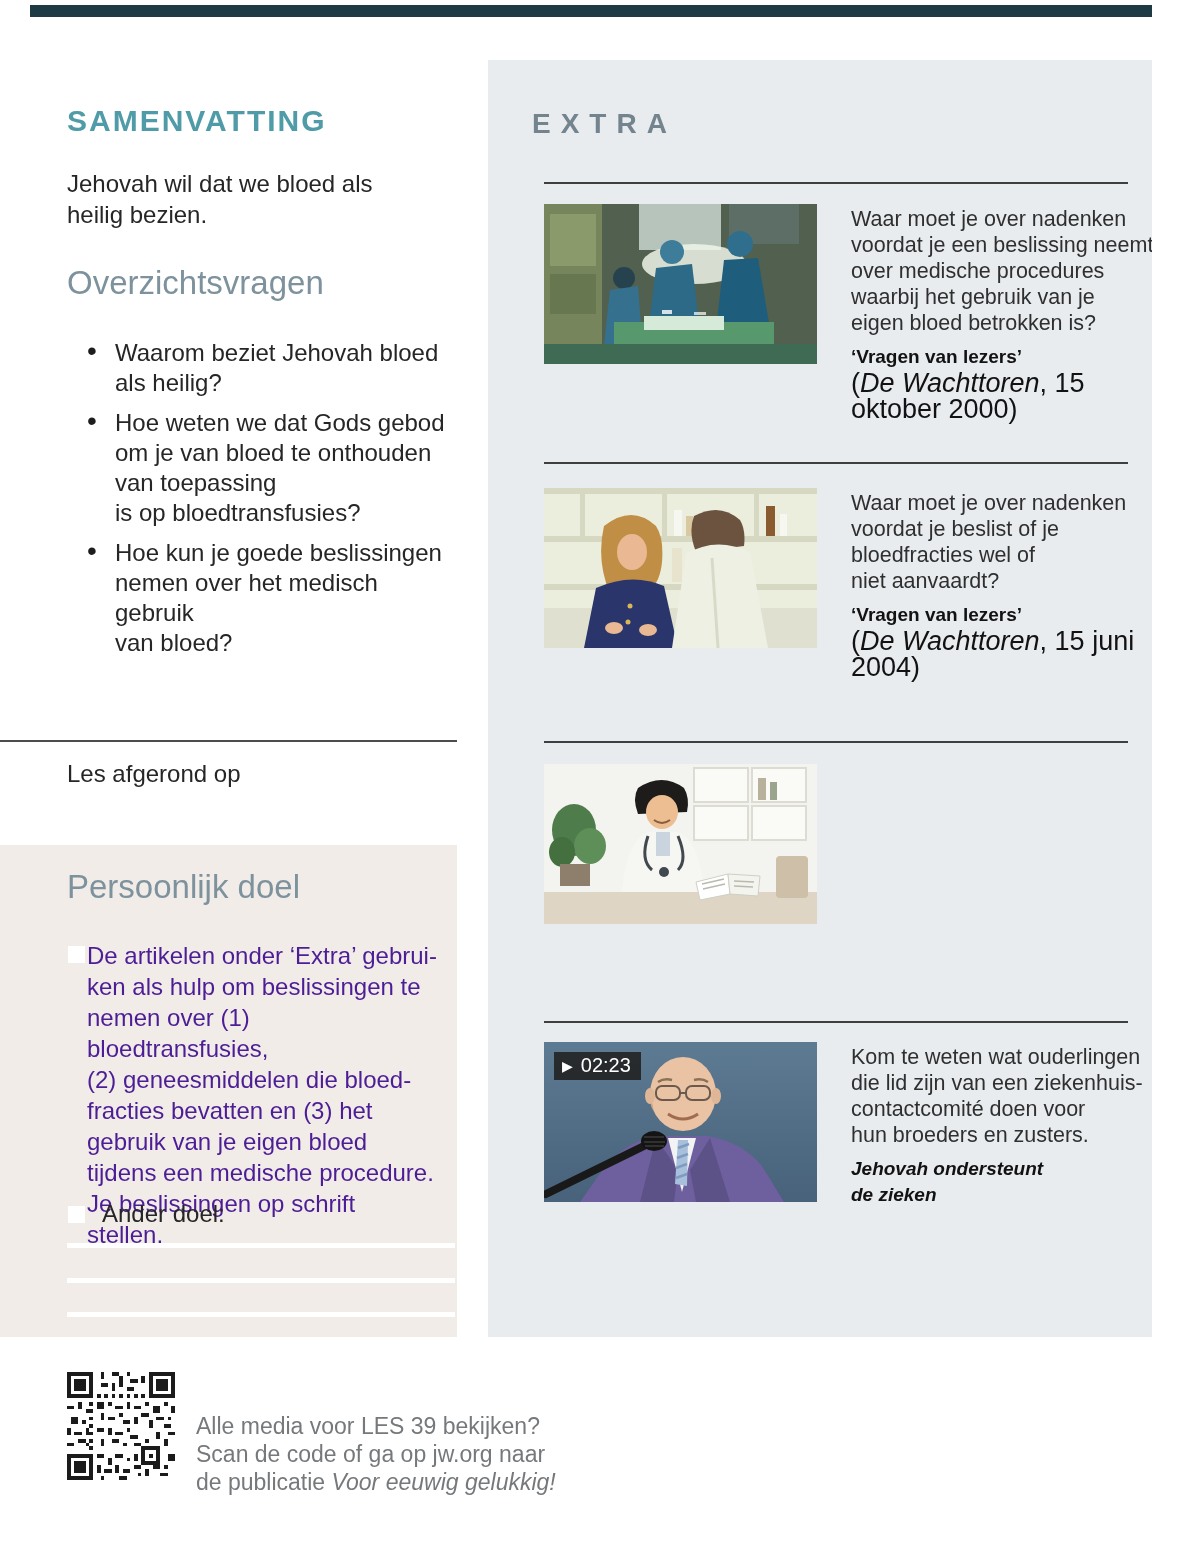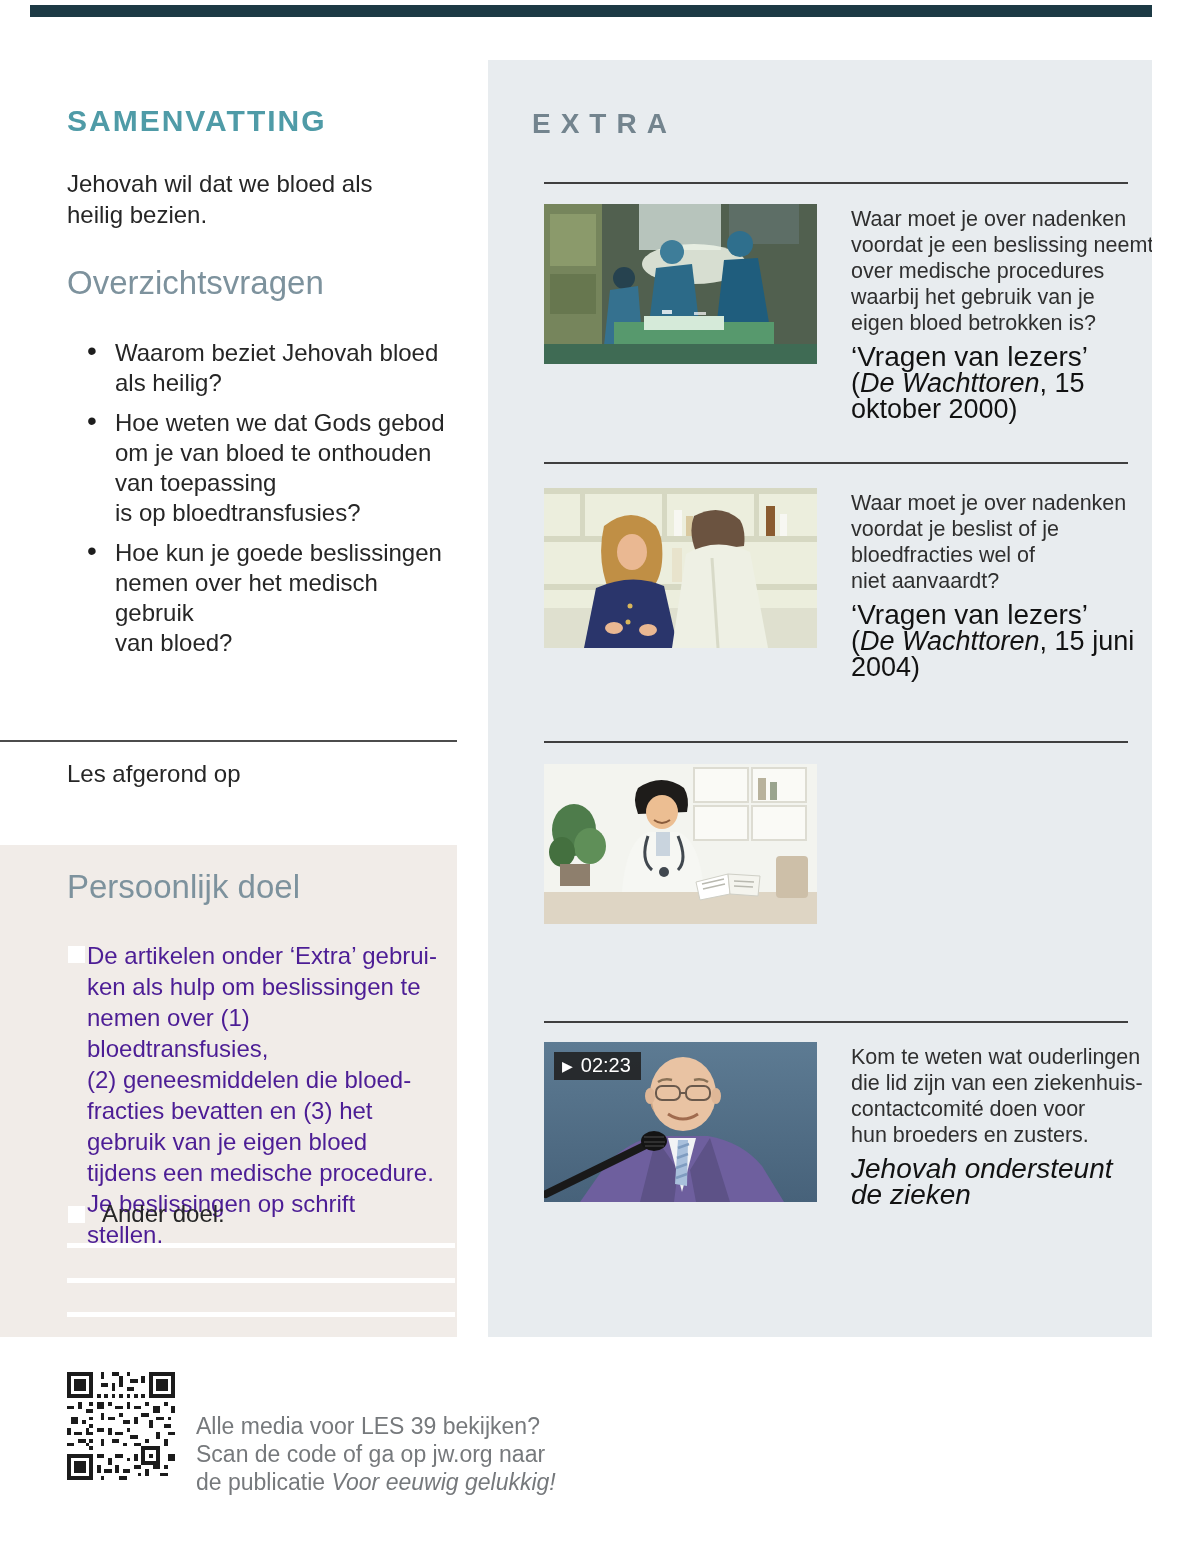--- a/index.html
+++ b/index.html
@@ -44,21 +44,21 @@
   .extra-title{position:absolute;left:44px;top:48px;margin:0;font-size:28px;font-weight:bold;
           letter-spacing:10px;color:#73848e;}
   .extra-divider{position:absolute;left:56px;width:584px;height:2px;background:#3f3f3f;}
   .ed1{top:122px;}.ed2{top:402px;}.ed3{top:681px;}.ed4{top:961px;}
   .extra-item{position:absolute;left:56px;width:620px;display:flex;gap:34px;}
   .ei1{top:144px;}.ei2{top:428px;}.ei3{top:704px;}.ei4{top:982px;}
   .item-photo{position:relative;width:273px;height:160px;flex:0 0 273px;overflow:hidden;}
   .item-photo svg{display:block;width:273px;height:160px;}
   .item-text{width:310px;padding-top:2px;}
   .question{margin:0;font-size:21.5px;line-height:26px;white-space:pre-line;color:#2f2f2f;}
-  .ref-title{margin:8px 0 0 0;font-size:28px;line-height:26px;font-weight:normal;
+  .ref-title{margin:8px 0 0 0;font-size:19px;line-height:26px;font-weight:bold;
           white-space:pre-line;color:#121212;}
   .ref-title.italic{font-style:italic;}
   .ref-source{margin:0;font-size:27px;line-height:26px;color:#121212;}
   .video-badge{position:absolute;left:10px;top:10px;display:flex;align-items:center;gap:8px;
           background:rgba(32,32,32,0.88);color:#ffffff;padding:2px 10px 3px 8px;font-size:20px;}
   .video-badge .play{font-size:14px;line-height:1;}
 </style>
 </head>
 <body>
 

